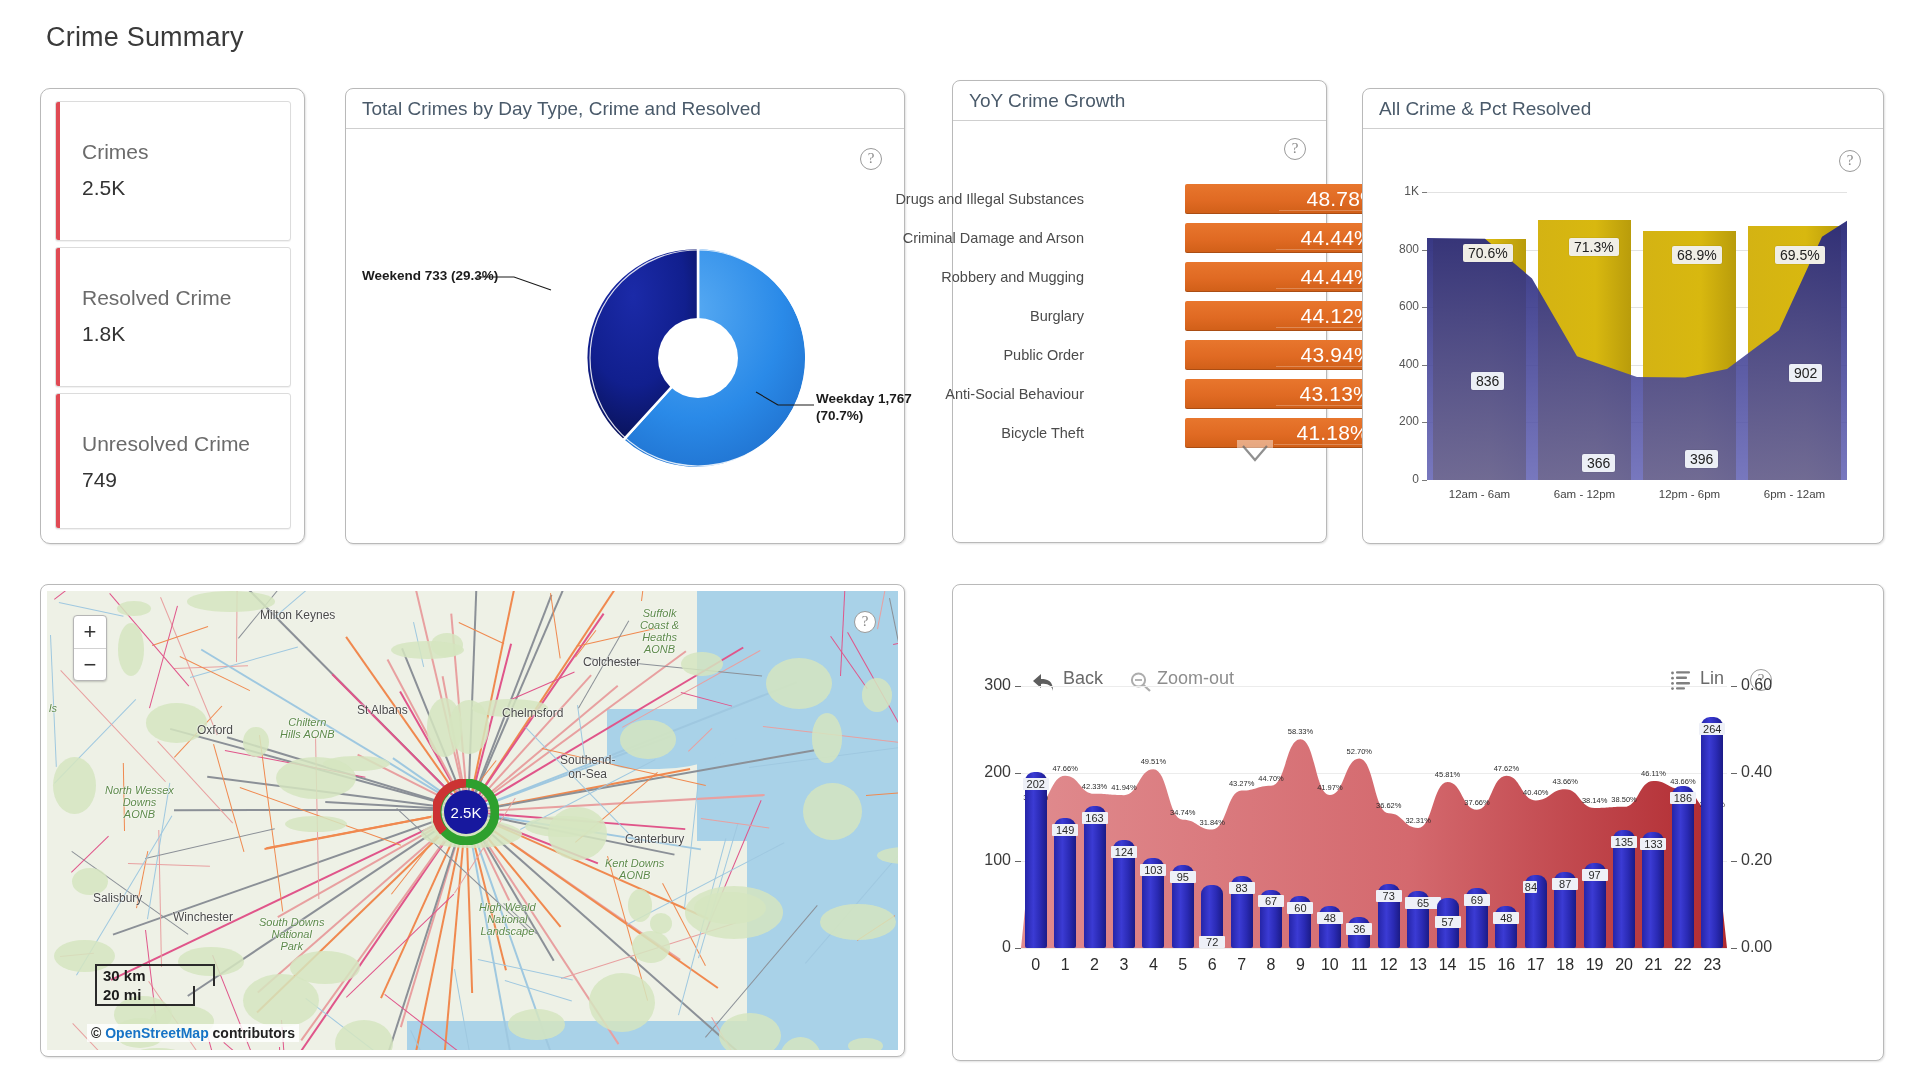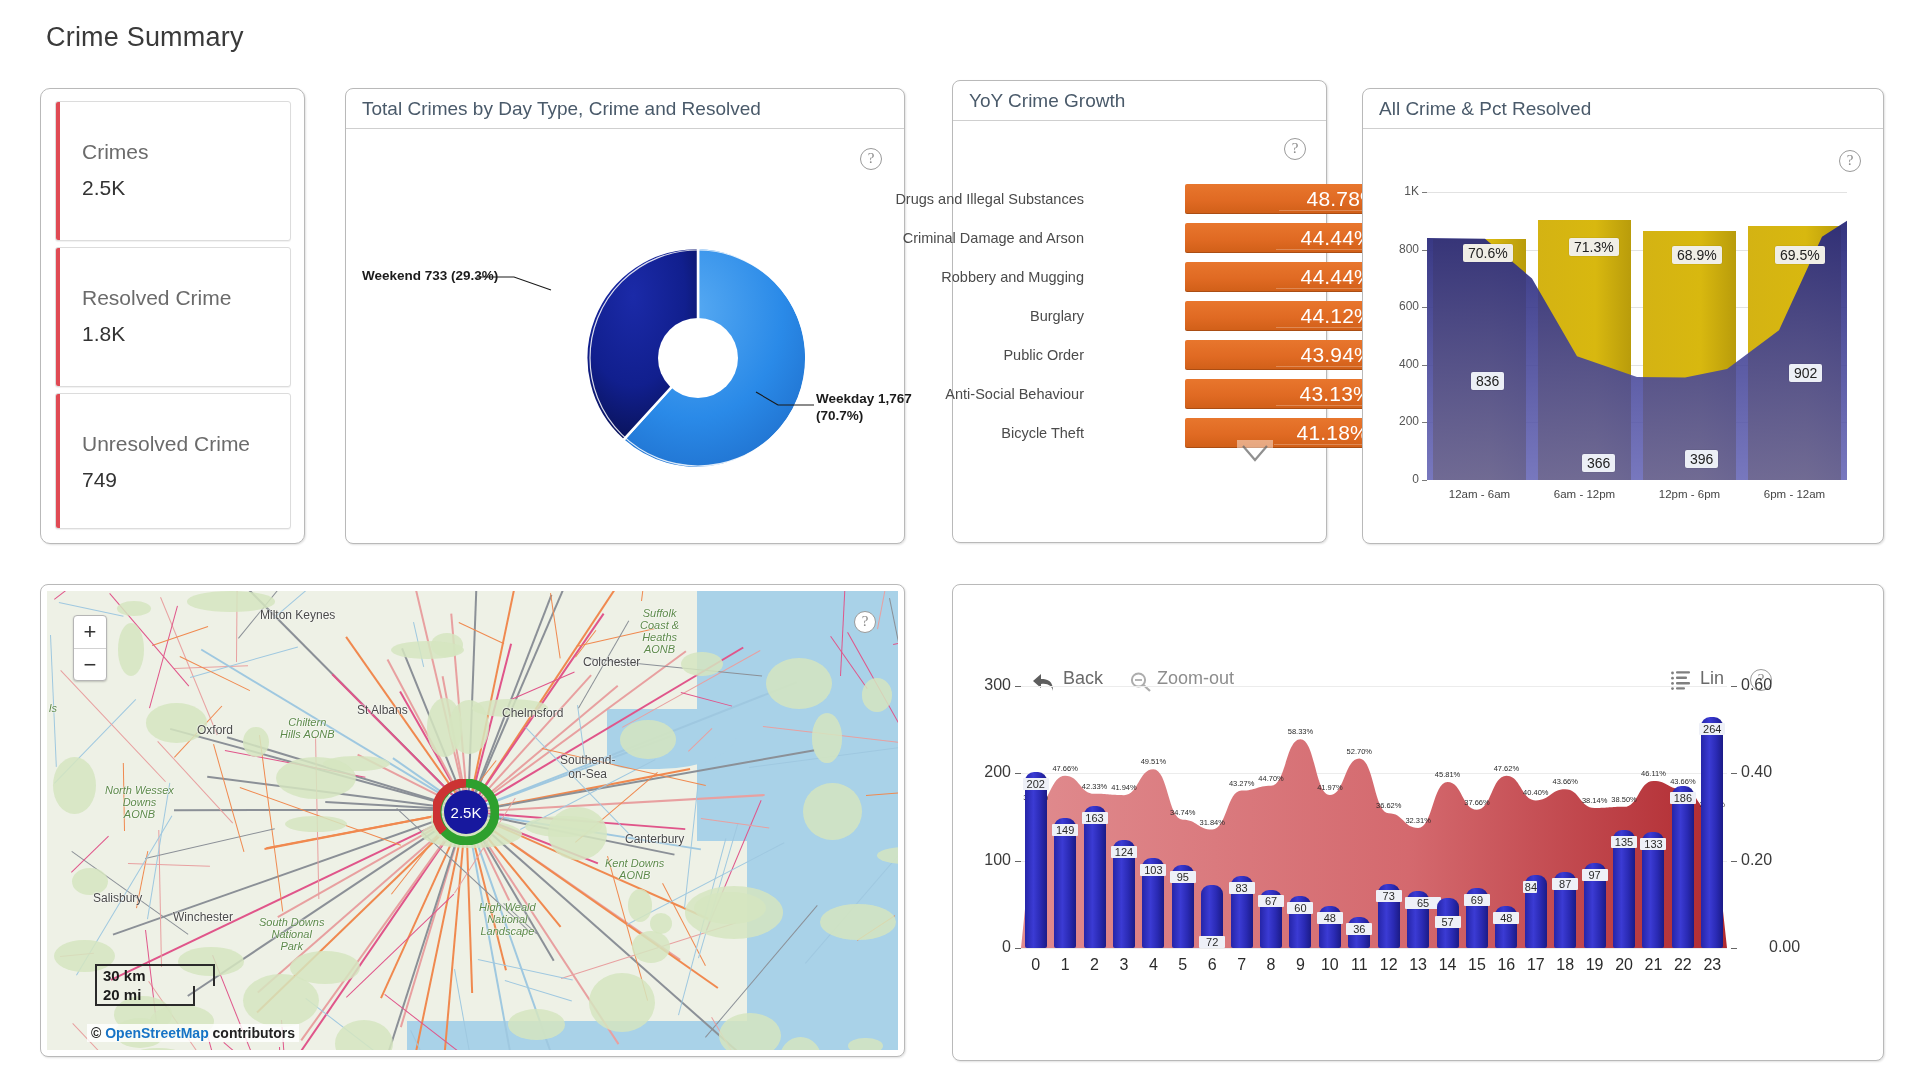--- a/index.html
+++ b/index.html
@@ -625,21 +625,21 @@
         <div class="hr-ytick" style="left: 18px; top: 290px; width: 40px; text-align: right;">0</div>
         <div style="position: absolute; left: 62px; top: 300px; width: 6px; height: 1px; background: rgb(102, 102, 102);"></div>
         <div class="hr-ytick" style="left: 18px; top: 202.667px; width: 40px; text-align: right;">100</div>
         <div style="position: absolute; left: 62px; top: 212.667px; width: 6px; height: 1px; background: rgb(102, 102, 102);"></div>
         <div class="hr-ytick" style="left: 18px; top: 115.333px; width: 40px; text-align: right;">200</div>
         <div style="position: absolute; left: 62px; top: 125.333px; width: 6px; height: 1px; background: rgb(102, 102, 102);"></div>
         <div class="hr-ytick" style="left: 18px; top: 28px; width: 40px; text-align: right;">300</div>
         <div style="position: absolute; left: 62px; top: 38px; width: 6px; height: 1px; background: rgb(102, 102, 102);"></div>
       </div>
     <div id="hr-rticks">
-        <div class="hr-ytick" style="left: 788px; top: 290px; margin-left: 28px;">0.00</div>
+        <div class="hr-ytick" style="left: 788px; top: 290px;">0.00</div>
         <div style="position: absolute; left: 778px; top: 300px; width: 6px; height: 1px; background: rgb(102, 102, 102);"></div>
         <div class="hr-ytick" style="left: 788px; top: 202.667px;">0.20</div>
         <div style="position: absolute; left: 778px; top: 212.667px; width: 6px; height: 1px; background: rgb(102, 102, 102);"></div>
         <div class="hr-ytick" style="left: 788px; top: 115.333px;">0.40</div>
         <div style="position: absolute; left: 778px; top: 125.333px; width: 6px; height: 1px; background: rgb(102, 102, 102);"></div>
         <div class="hr-ytick" style="left: 788px; top: 28px;">0.60</div>
         <div style="position: absolute; left: 778px; top: 38px; width: 6px; height: 1px; background: rgb(102, 102, 102);"></div>
       </div>
     <div class="hr-plot" id="hr-plot" style="left:68px; top:38px; width:706px; height:262px;">
         <div style="position: absolute; left: 0px; top: 262px; width: 706px; height: 1px; background: rgb(236, 236, 236);"></div>

